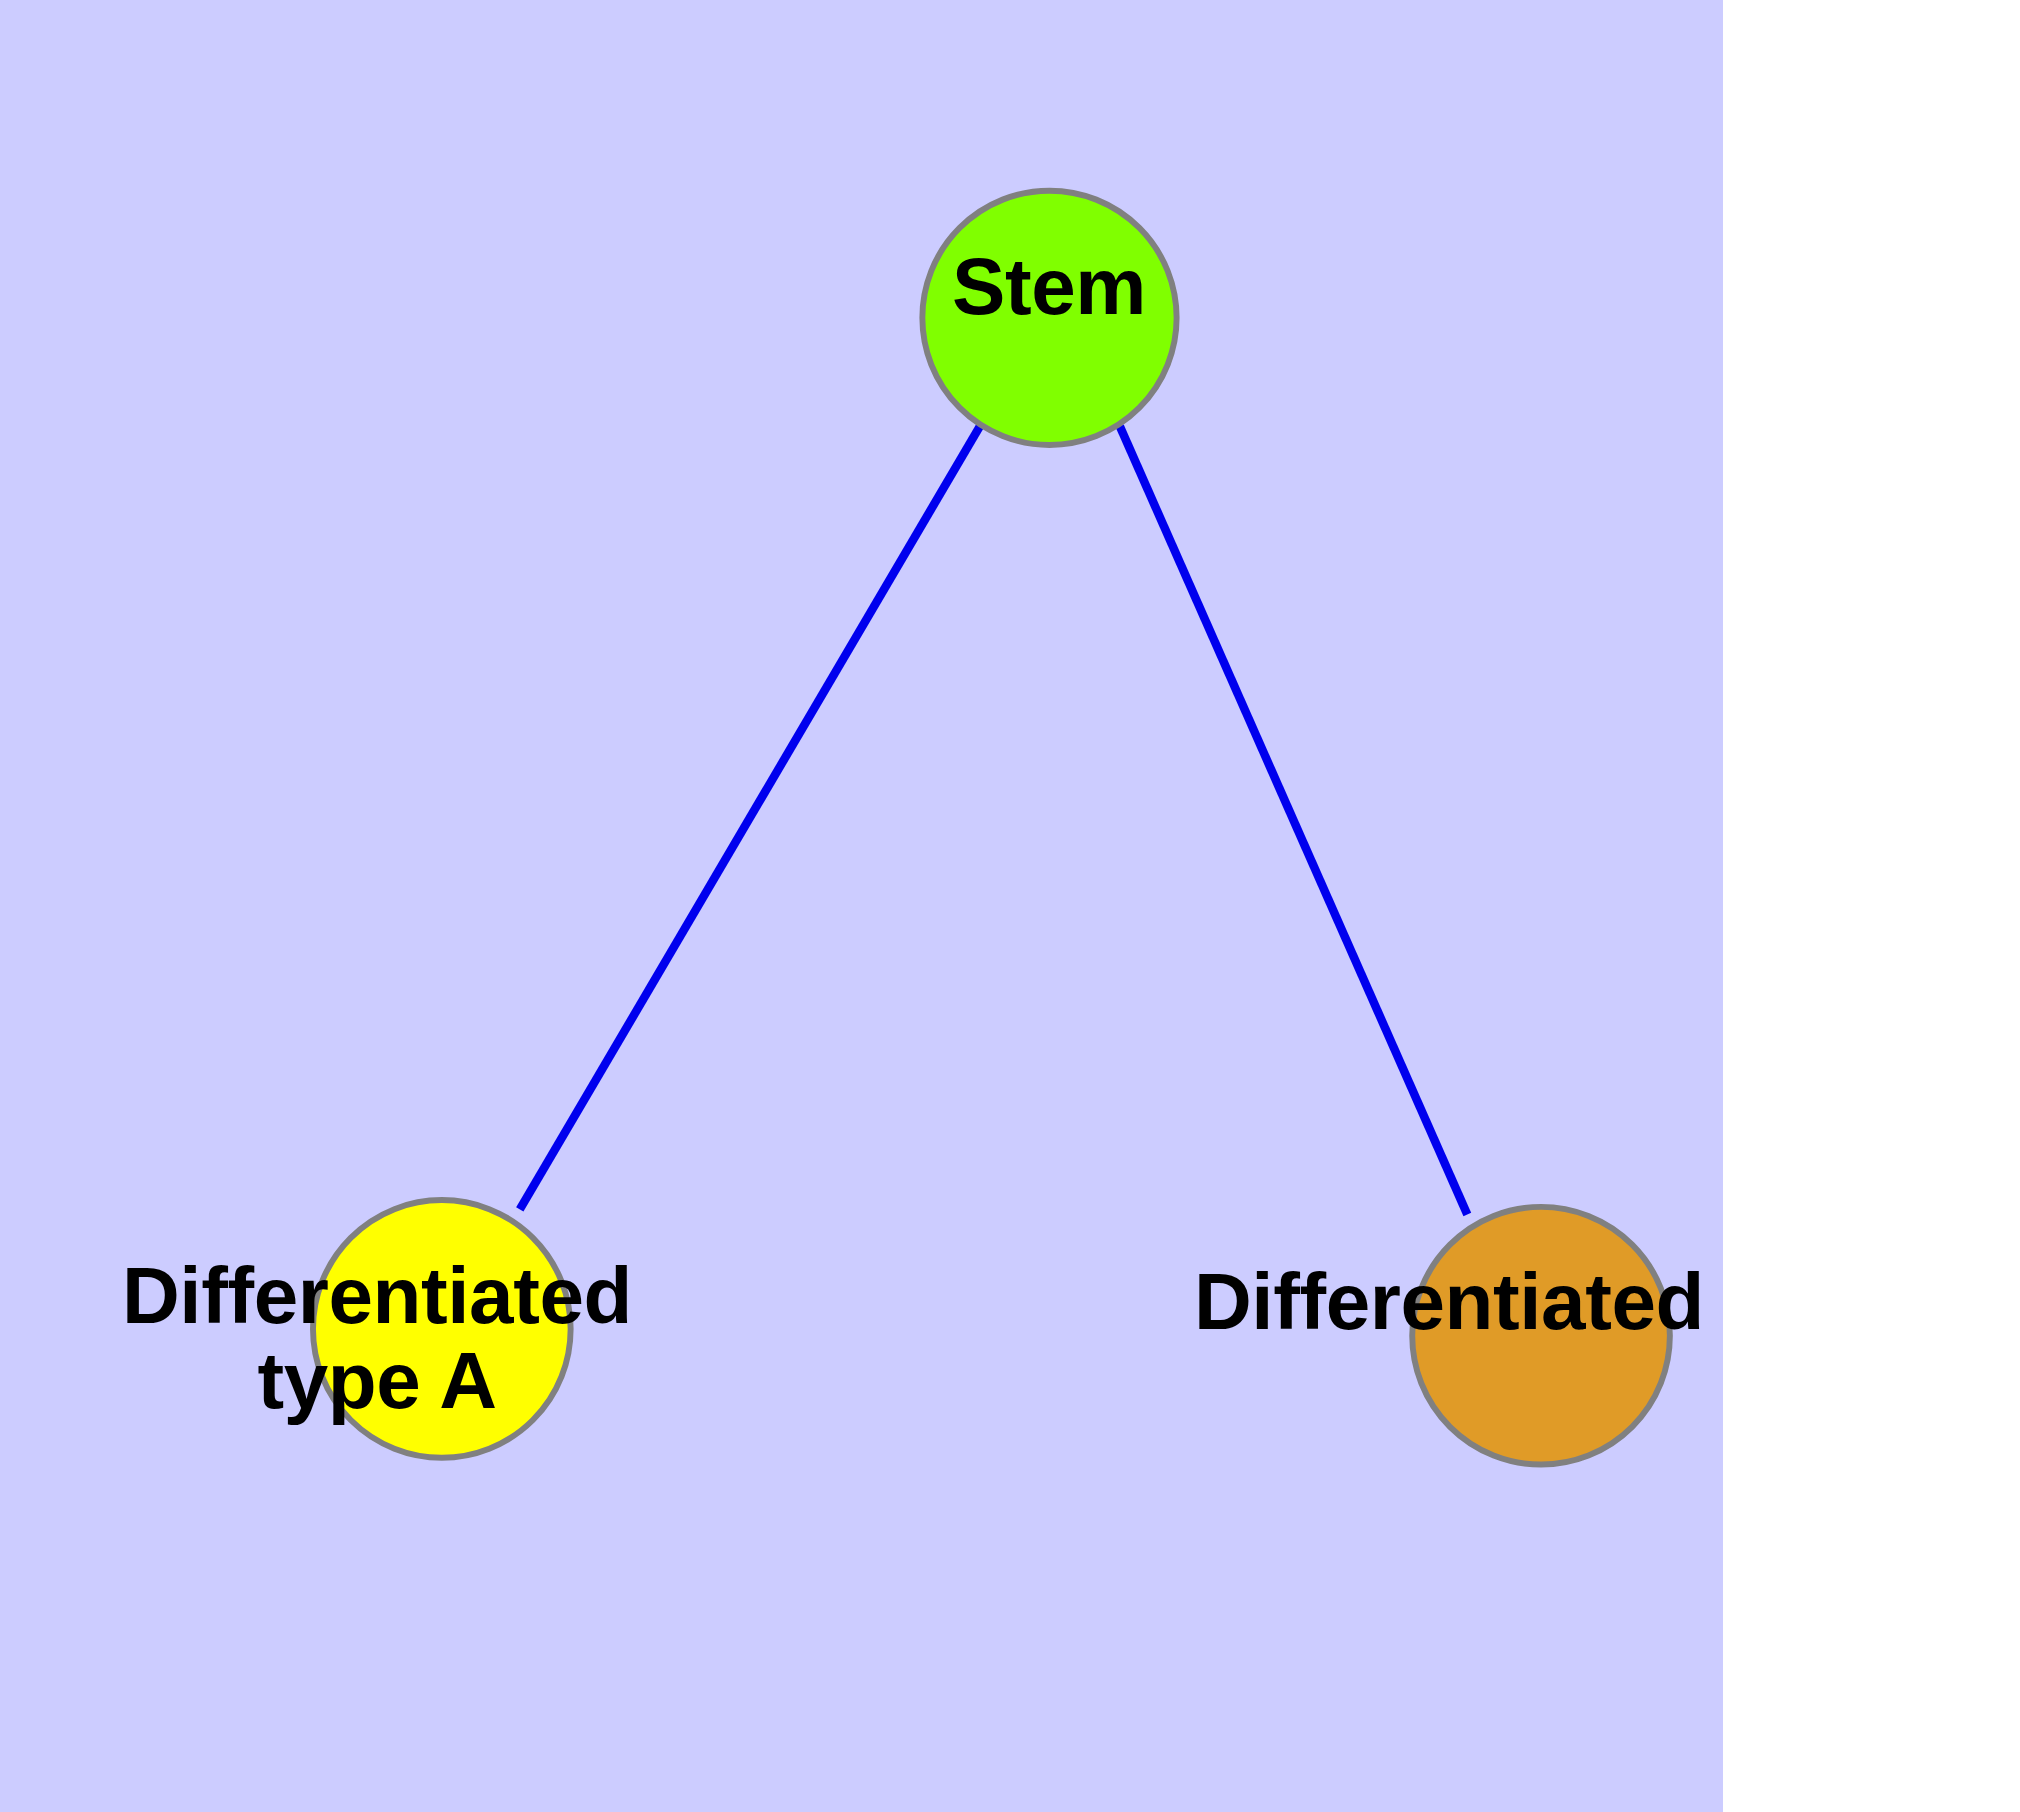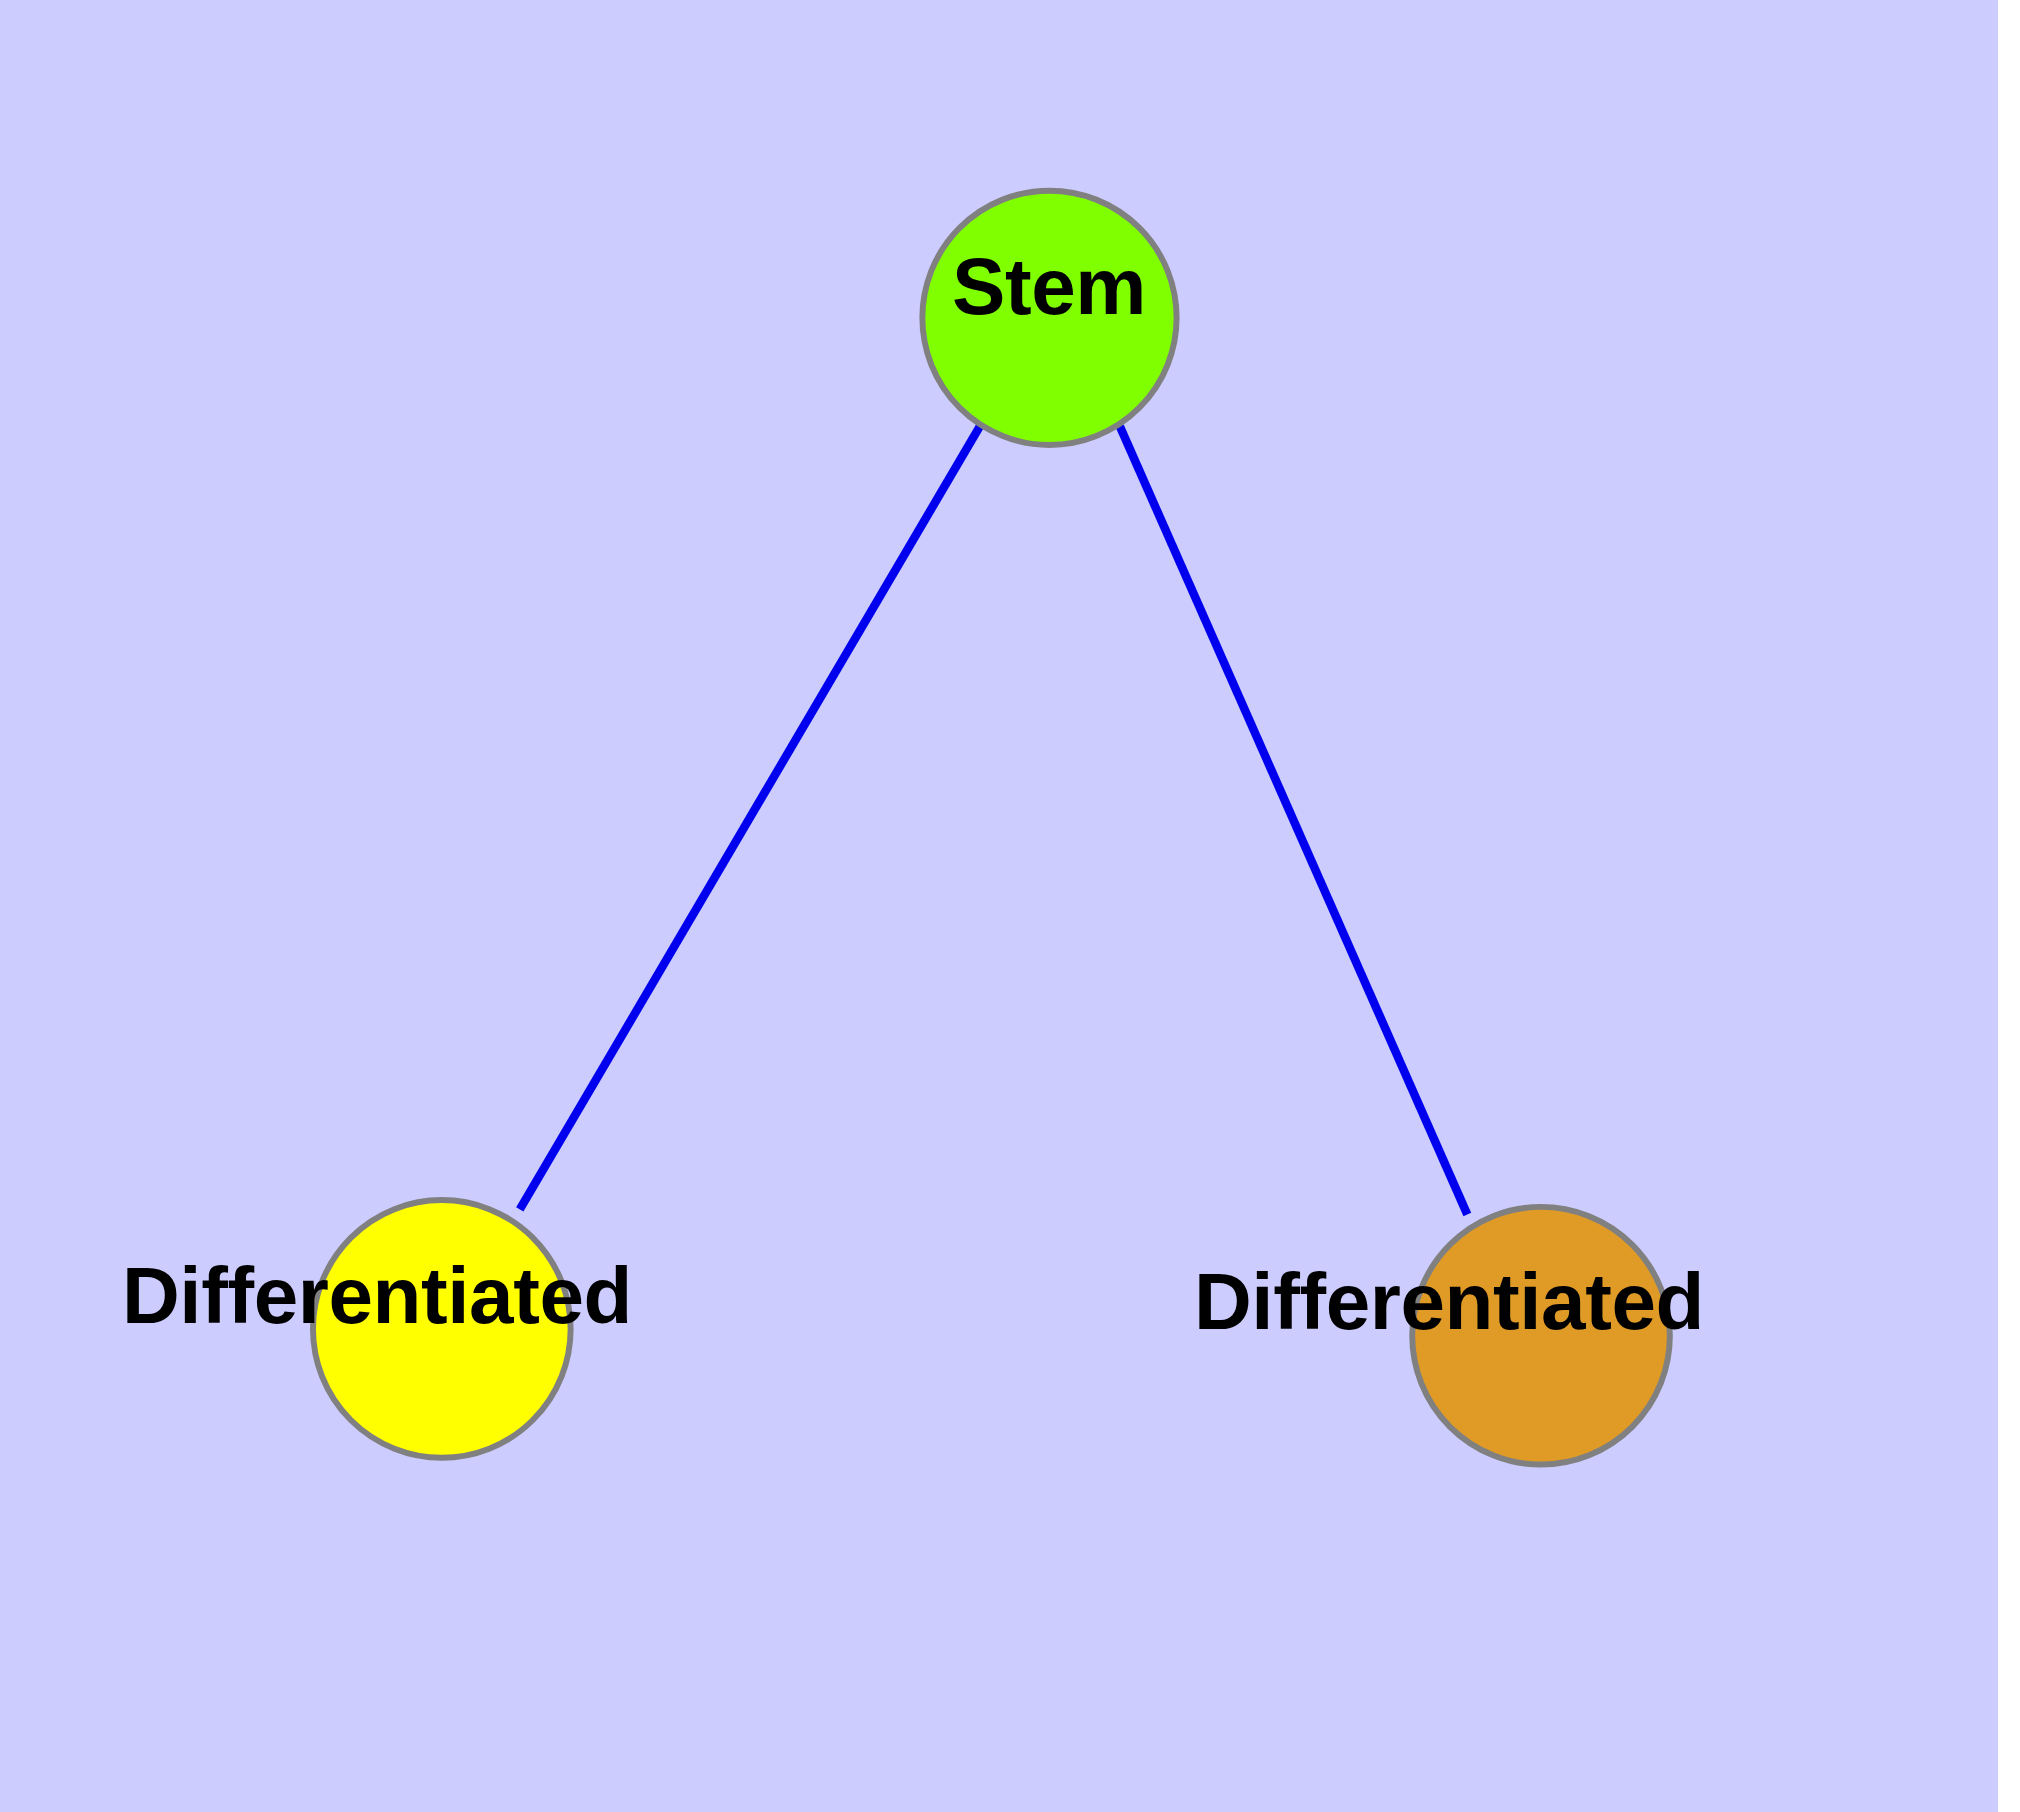--- a/index.html
+++ b/index.html
@@ -61,34 +61,34 @@
   }
   #label-type-b {
     left: 1110px;
     top: 1259px;
     width: 678px;
   }
 </style>
 </head>
 <body>
 
-<div id="canvas" style="width: 1998px; height: 1812px;">
+<div id="canvas" style="width: 1723px; height: 1812px;">
 
   <div id="graph-bg" style="background: rgb(204, 204, 255); width: 2021px; height: 1812px;"></div>
 
   <svg id="graph-svg" viewBox="0 0 2384 2138" xmlns="http://www.w3.org/2000/svg" style="width: 2021px; height: 1812px;">
 
     <line class="edge-line" x1="1157" y1="501" x2="613" y2="1427" style="stroke: rgb(0, 0, 238);"></line>
     <line class="edge-line" x1="1321" y1="503" x2="1731" y2="1433" style="stroke: rgb(0, 0, 238);"></line>
 
     <circle class="node-circle" cx="1238" cy="375" r="150" fill="#80ff00" style="stroke: rgb(128, 128, 128);"></circle>
     <circle class="node-circle" cx="521" cy="1568" r="152" fill="#ffff00" style="stroke: rgb(128, 128, 128);"></circle>
     <circle class="node-circle" cx="1818" cy="1576" r="152" fill="#e09b27" style="stroke: rgb(128, 128, 128);"></circle>
   </svg>
 
   <div class="node-label" id="label-stem" style="color: rgb(0, 0, 0);">Stem</div>
 
-  <div class="node-label" id="label-type-a" style="color: rgb(0, 0, 0);"><span>Differentiated</span><br></div>
+  <div class="node-label" id="label-type-a" style="color: rgb(0, 0, 0);"><span>Differentiated</span><br><span>type A</span></div>
 
   <div class="node-label" id="label-type-b" style="color: rgb(0, 0, 0);"><span>Differentiated</span><br></div>
 
 </div>
 
 
 </body></html>

